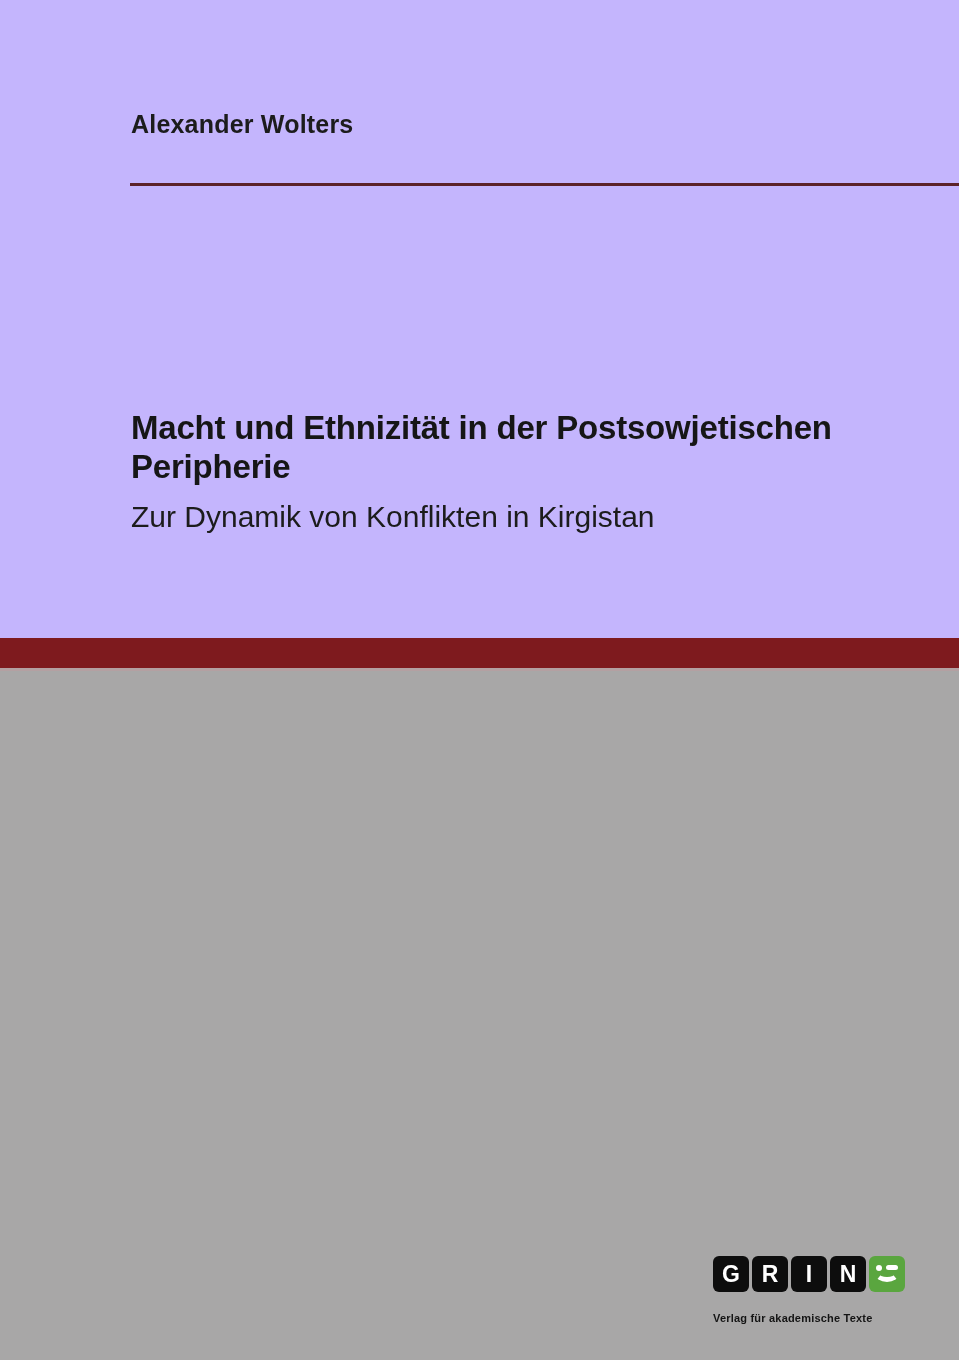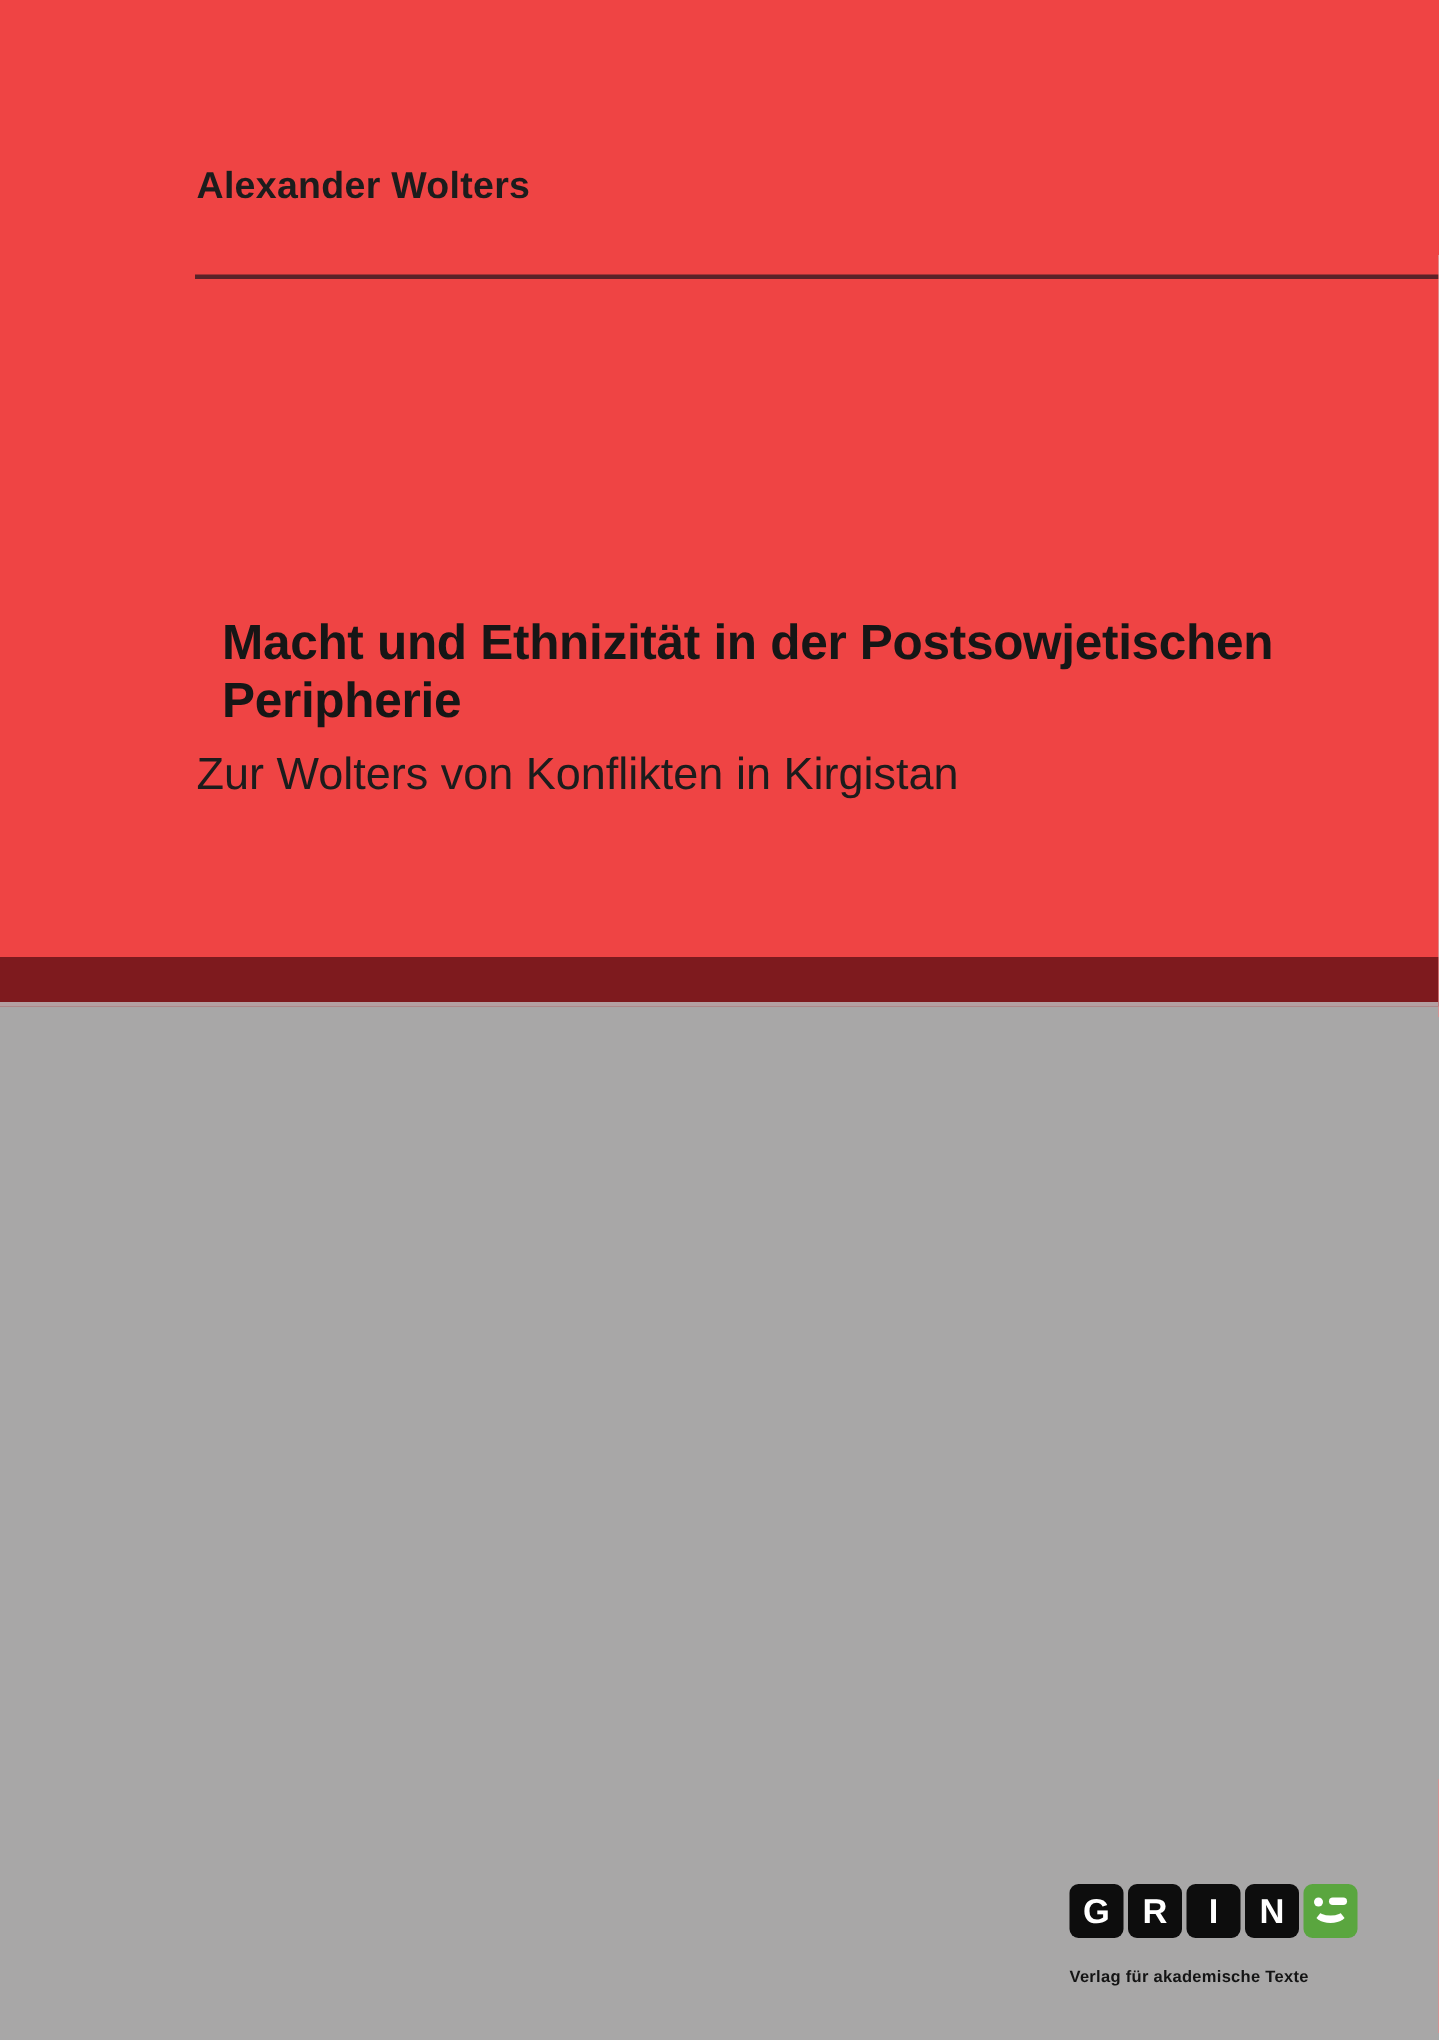--- a/index.html
+++ b/index.html
@@ -4,34 +4,34 @@
 <style>
   html, body { margin: 0; padding: 0; }
   body {
     width: 959px; height: 1360px;
     font-family: "Liberation Sans", sans-serif;
     background: #ffffff;
   }
   .cover {
     position: relative;
     width: 959px; height: 1360px;
-    background: #ef4444;
+    background: #c4b5fd;
     overflow: hidden;
   }
   .author {
     position: absolute; left: 131px; top: 110px;
     font-size: 25px; font-weight: bold; color: #1c1c1c;
     letter-spacing: 0.2px;
   }
   .author-rule {
     position: absolute; left: 130px; right: 0; top: 183px;
     height: 3px; background: #5b2228;
   }
   .title {
-    position: absolute; left: 148px; top: 408px; width: 750px;
+    position: absolute; left: 131px; top: 408px; width: 750px;
     margin: 0;
     font-size: 33px; font-weight: bold; line-height: 39px;
     color: #161616; letter-spacing: -0.2px;
   }
   .subtitle {
     position: absolute; left: 131px; top: 500px;
     font-size: 30px; font-weight: normal; color: #1c1c1c;
   }
   .doctype {
     position: absolute; left: 131px; top: 565px;
@@ -82,21 +82,21 @@
 <body>
 
 <div class="cover">
 
   <div class="author">Alexander Wolters</div>
 
   <div class="author-rule"></div>
 
   <h1 class="title">Macht und Ethnizität in der Postsowjetischen Peripherie</h1>
 
-  <div class="subtitle">Zur Wolters von Konflikten in Kirgistan</div>
+  <div class="subtitle">Zur Dynamik von Konflikten in Kirgistan</div>
 
 
   <div class="maroon-band"></div>
 
   <div class="gray-panel"></div>
 
   <div class="grin-logo">
     <div class="logo-squares">
       <span class="sq">G</span>
       <span class="sq">R</span>

